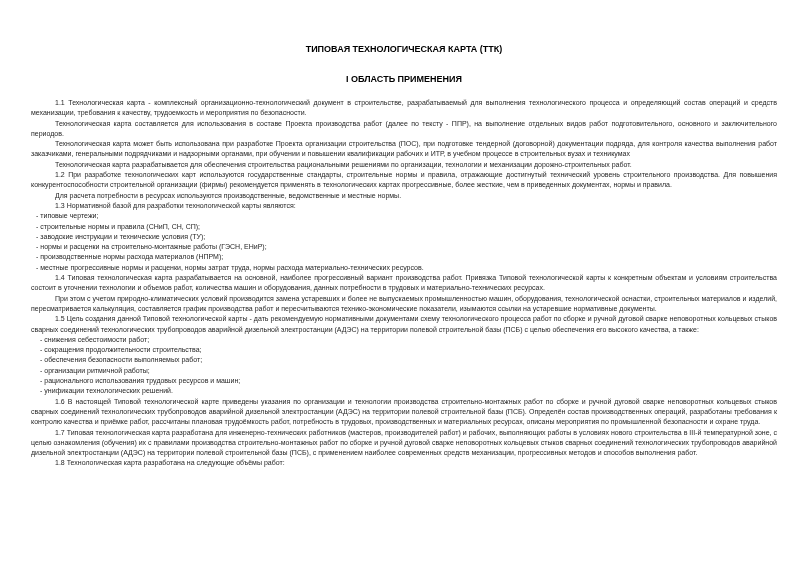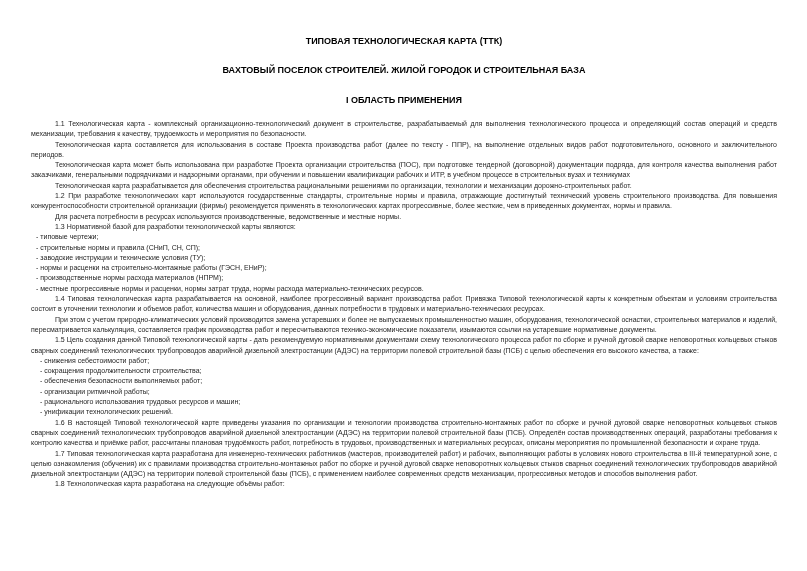--- a/index.html
+++ b/index.html
@@ -14,21 +14,21 @@
   }
   .content {
     padding: 0 30px 0 31px;
   }
   .doc-heading {
     text-align: center;
     font-weight: 700;
     color: #000000;
     font-size: 9px;
     line-height: 10px;
-    margin: 0;
+    margin: 8px;
   }
   .h-title    { padding-top: 36px; }
   .h-sub1     { margin-top: 19px; }
   .h-sub2     { margin-top: 8px; }
   .h-section  { margin-top: 20px; }
   .body-par {
     font-size: 7px;
     line-height: 10.3px;
     text-align: justify;
     text-indent: 24px;
@@ -45,21 +45,20 @@
   .list-a { padding-left: 5px; }
   .list-b { padding-left: 9px; }
 </style>
 </head>
 <body>
 
 <div class="page">
   <div class="content">
 
     <p class="doc-heading h-title">ТИПОВАЯ ТЕХНОЛОГИЧЕСКАЯ КАРТА (ТТК)</p>
-    <p class="doc-heading h-sub1">ВАХТОВЫЙ ПОСЕЛОК СТРОИТЕЛЕЙ. ЖИЛОЙ ГОРОДОК И СТРОИТЕЛЬНАЯ БАЗА</p>
     <p class="doc-heading h-section">I ОБЛАСТЬ ПРИМЕНЕНИЯ</p>
 
     <p class="body-par first-par">1.1 Технологическая карта - комплексный организационно-технологический документ в строительстве, разрабатываемый для выполнения технологического процесса и определяющий состав операций и средств механизации, требования к качеству, трудоемкость и мероприятия по безопасности.</p>
     <p class="body-par">Технологическая карта составляется для использования в составе Проекта производства работ (далее по тексту - ППР), на выполнение отдельных видов работ подготовительного, основного и заключительного периодов.</p>
     <p class="body-par">Технологическая карта может быть использована при разработке Проекта организации строительства (ПОС), при подготовке тендерной (договорной) документации подряда, для контроля качества выполнения работ заказчиками, генеральными подрядчиками и надзорными органами, при обучении и повышении квалификации рабочих и ИТР, в учебном процессе в строительных вузах и техникумах</p>
     <p class="body-par">Технологическая карта разрабатывается для обеспечения строительства рациональными решениями по организации, технологии и механизации дорожно-строительных работ.</p>
     <p class="body-par">1.2 При разработке технологических карт используются государственные стандарты, строительные нормы и правила, отражающие достигнутый технический уровень строительного производства. Для повышения конкурентоспособности строительной организации (фирмы) рекомендуется применять в технологических картах прогрессивные, более жесткие, чем в приведенных документах, нормы и правила.</p>
     <p class="body-par">Для расчета потребности в ресурсах используются производственные, ведомственные и местные нормы.</p>
     <p class="body-par">1.3 Нормативной базой для разработки технологической карты являются:</p>
 

